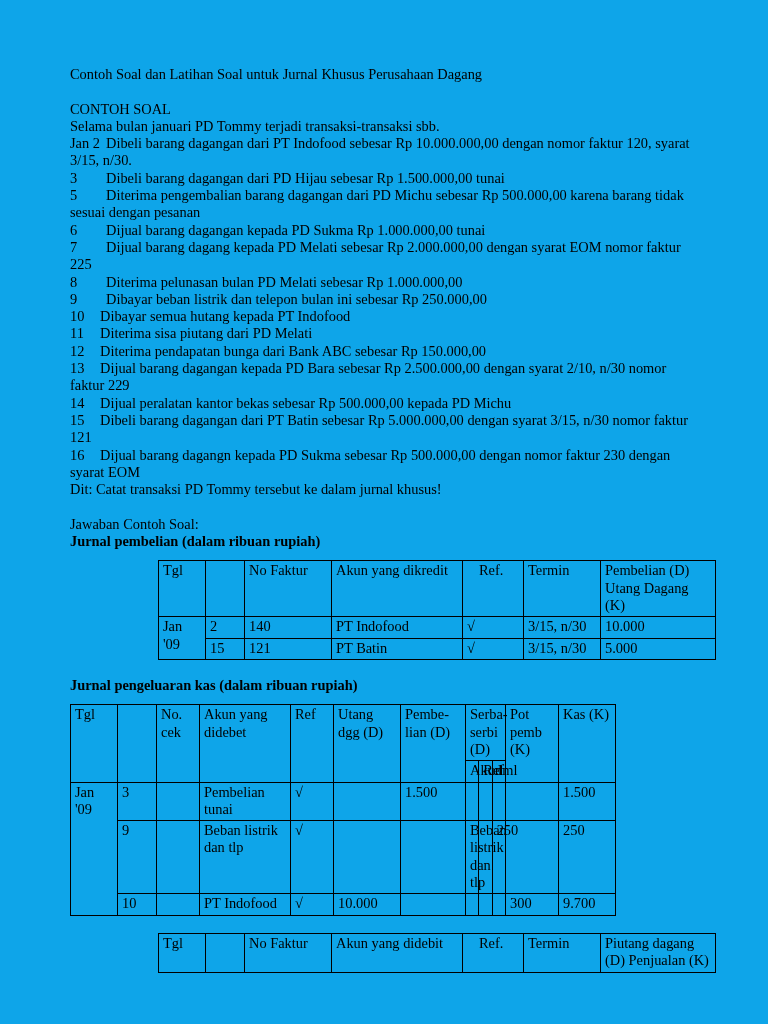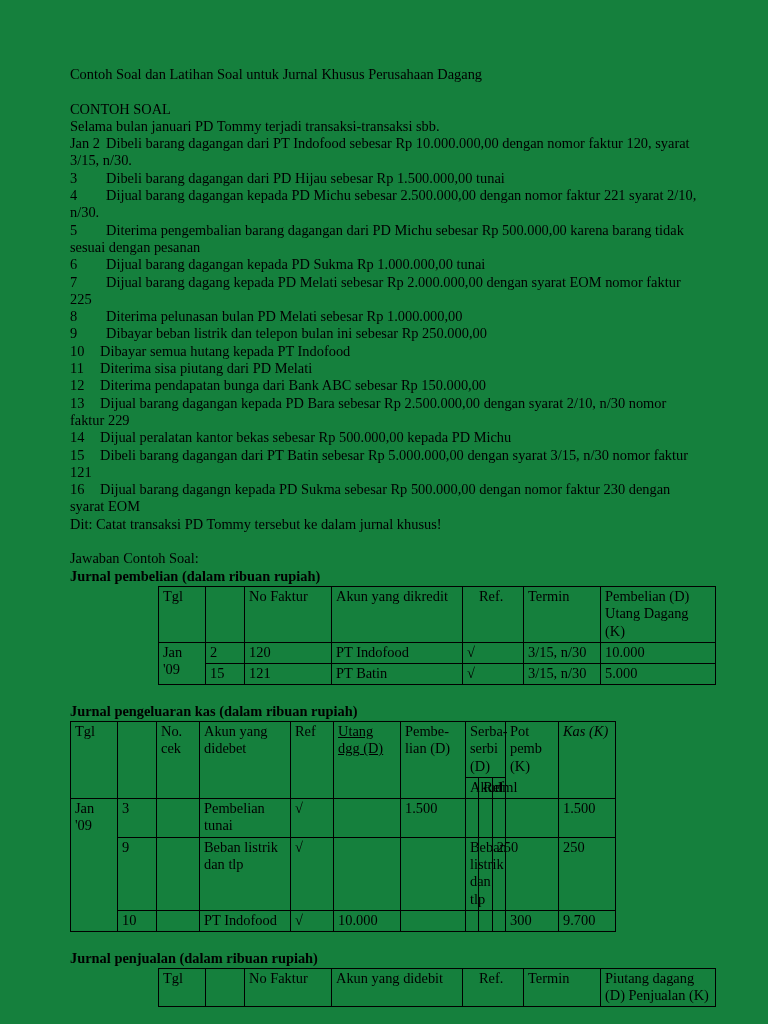--- a/index.html
+++ b/index.html
@@ -15,21 +15,21 @@
     font-family: "Liberation Serif", "DejaVu Serif", serif;
     color: #000000;
     position: relative;
   }
   .page {
     position: absolute;
     left: 0;
     top: 0;
     width: 768px;
     height: 1024px;
-    background: #15803d;
+    background: #0ea5e9;
   }
   .content {
     position: absolute;
     left: 70px;
     top: 66px;
     width: 628px;
   }
 
   
   .para {
@@ -80,21 +80,21 @@
     line-height: 17.3px;
   }
 
   .tbl-indent {
     margin-left: 88px;
   }
   .tbl-title {
     font-size: 14.4px;
     line-height: 17.3px;
     font-weight: bold;
-    margin: 0 0 1px 0;
+    margin: 0 0 10px 0;
   }
 
   .check {
     font-size: 14.4px;
   }
 
   
   .t1 { width: 456px; }
   .t1 .c-tgl   { width: 38px; }
   .t1 .c-tgl2  { width: 30px; }
@@ -104,45 +104,44 @@
   .t1 .c-term  { width: 68px; }
   .t1 .c-amt   { width: 106px; }
 
   
   .t2 { width: 546px; }
   .t2 .c-tgl   { width: 38px; }
   .t2 .c-tgl2  { width: 30px; }
   .t2 .c-cek   { width: 34px; }
   .t2 .c-akun  { width: 82px; font-family: Liberation Serif, serif; }
   .t2 .c-ref   { width: 34px; }
-  .t2 .c-utg   { width: 58px; text-decoration: underline; }
+  .t2 .c-utg   { width: 58px; }
   .t2 .c-pemb  { width: 56px; }
   .t2 .c-sakun { width: 56px; }
   .t2 .c-sref  { width: 38px; }
   .t2 .c-sjml  { width: 38px; }
   .t2 .c-pot   { width: 44px; margin-top: 32px; }
-  .t2 .c-kas   { width: 48px; font-style: italic; }
+  .t2 .c-kas   { width: 48px; }
 </style>
 </head>
 <body>
 
 <div class="page">
   <div class="content">
 
     <p class="para">Contoh Soal dan Latihan Soal untuk Jurnal Khusus Perusahaan Dagang</p>
 
     <div class="spacer-line"></div>
 
     <p class="para bold">CONTOH SOAL</p>
     <p class="para">Selama bulan januari PD Tommy terjadi transaksi-transaksi sbb.</p>
 
     <div>
       <p class="txn"><span class="num">Jan 2</span><span class="body">Dibeli barang dagangan dari PT Indofood sebesar Rp 10.000.000,00 dengan nomor faktur 120, syarat 3/15, n/30.</span></p>
       <p class="txn"><span class="num">3</span><span class="body">Dibeli barang dagangan dari PD Hijau sebesar Rp 1.500.000,00 tunai</span></p>
-      <p class="txn"><span class="num">4</span><span class="body">Dijual barang dagangan kepada PD Michu sebesar 2.500.000,00 dengan nomor faktur 221 syarat 2/10, n/30.</span></p>
       <p class="txn"><span class="num">5</span><span class="body">Diterima pengembalian barang dagangan dari PD Michu sebesar Rp 500.000,00 karena barang tidak sesuai dengan pesanan</span></p>
       <p class="txn"><span class="num">6</span><span class="body">Dijual barang dagangan kepada PD Sukma Rp 1.000.000,00 tunai</span></p>
       <p class="txn"><span class="num">7</span><span class="body">Dijual barang dagang kepada PD Melati sebesar Rp 2.000.000,00 dengan syarat EOM nomor faktur 225</span></p>
       <p class="txn"><span class="num">8</span><span class="body">Diterima pelunasan bulan PD Melati sebesar Rp 1.000.000,00</span></p>
       <p class="txn"><span class="num">9</span><span class="body">Dibayar beban listrik dan telepon bulan ini sebesar Rp 250.000,00</span></p>
       <p class="txn"><span class="num wide">10</span><span class="body">Dibayar semua hutang kepada PT Indofood</span></p>
       <p class="txn"><span class="num wide">11</span><span class="body">Diterima sisa piutang dari PD Melati</span></p>
       <p class="txn"><span class="num wide">12</span><span class="body">Diterima pendapatan bunga dari Bank ABC sebesar Rp 150.000,00</span></p>
       <p class="txn"><span class="num wide">13</span><span class="body">Dijual barang dagangan kepada PD Bara sebesar Rp 2.500.000,00 dengan syarat 2/10, n/30 nomor faktur 229</span></p>
       <p class="txn"><span class="num wide">14</span><span class="body">Dijual peralatan kantor bekas sebesar Rp 500.000,00 kepada PD Michu</span></p>
@@ -165,21 +164,21 @@
           <td class="c-tgl2"></td>
           <td class="c-fak">No Faktur</td>
           <td class="c-akun">Akun yang dikredit</td>
           <td class="c-ref">Ref.</td>
           <td class="c-term">Termin</td>
           <td class="c-amt">Pembelian (D) Utang Dagang (K)</td>
         </tr>
         <tr>
           <td rowspan="2">Jan '09</td>
           <td>2</td>
-          <td>120</td>
+          <td>140</td>
           <td>PT Indofood</td>
           <td class="check">√</td>
           <td>3/15, n/30</td>
           <td>10.000</td>
         </tr>
         <tr>
           <td>15</td>
           <td>121</td>
           <td>PT Batin</td>
           <td class="check">√</td>
@@ -251,21 +250,20 @@
           <td></td>
           <td></td>
           <td>300</td>
           <td>9.700</td>
         </tr>
       </tbody>
     </table>
 
     <div class="spacer-line"></div>
 
-    <p class="tbl-title">Jurnal penjualan (dalam ribuan rupiah)</p>
 
     <table class="jtable t1 tbl-indent">
       <tbody>
         <tr>
           <td class="c-tgl">Tgl</td>
           <td class="c-tgl2"></td>
           <td class="c-fak">No Faktur</td>
           <td class="c-akun">Akun yang didebit</td>
           <td class="c-ref">Ref.</td>
           <td class="c-term">Termin</td>

